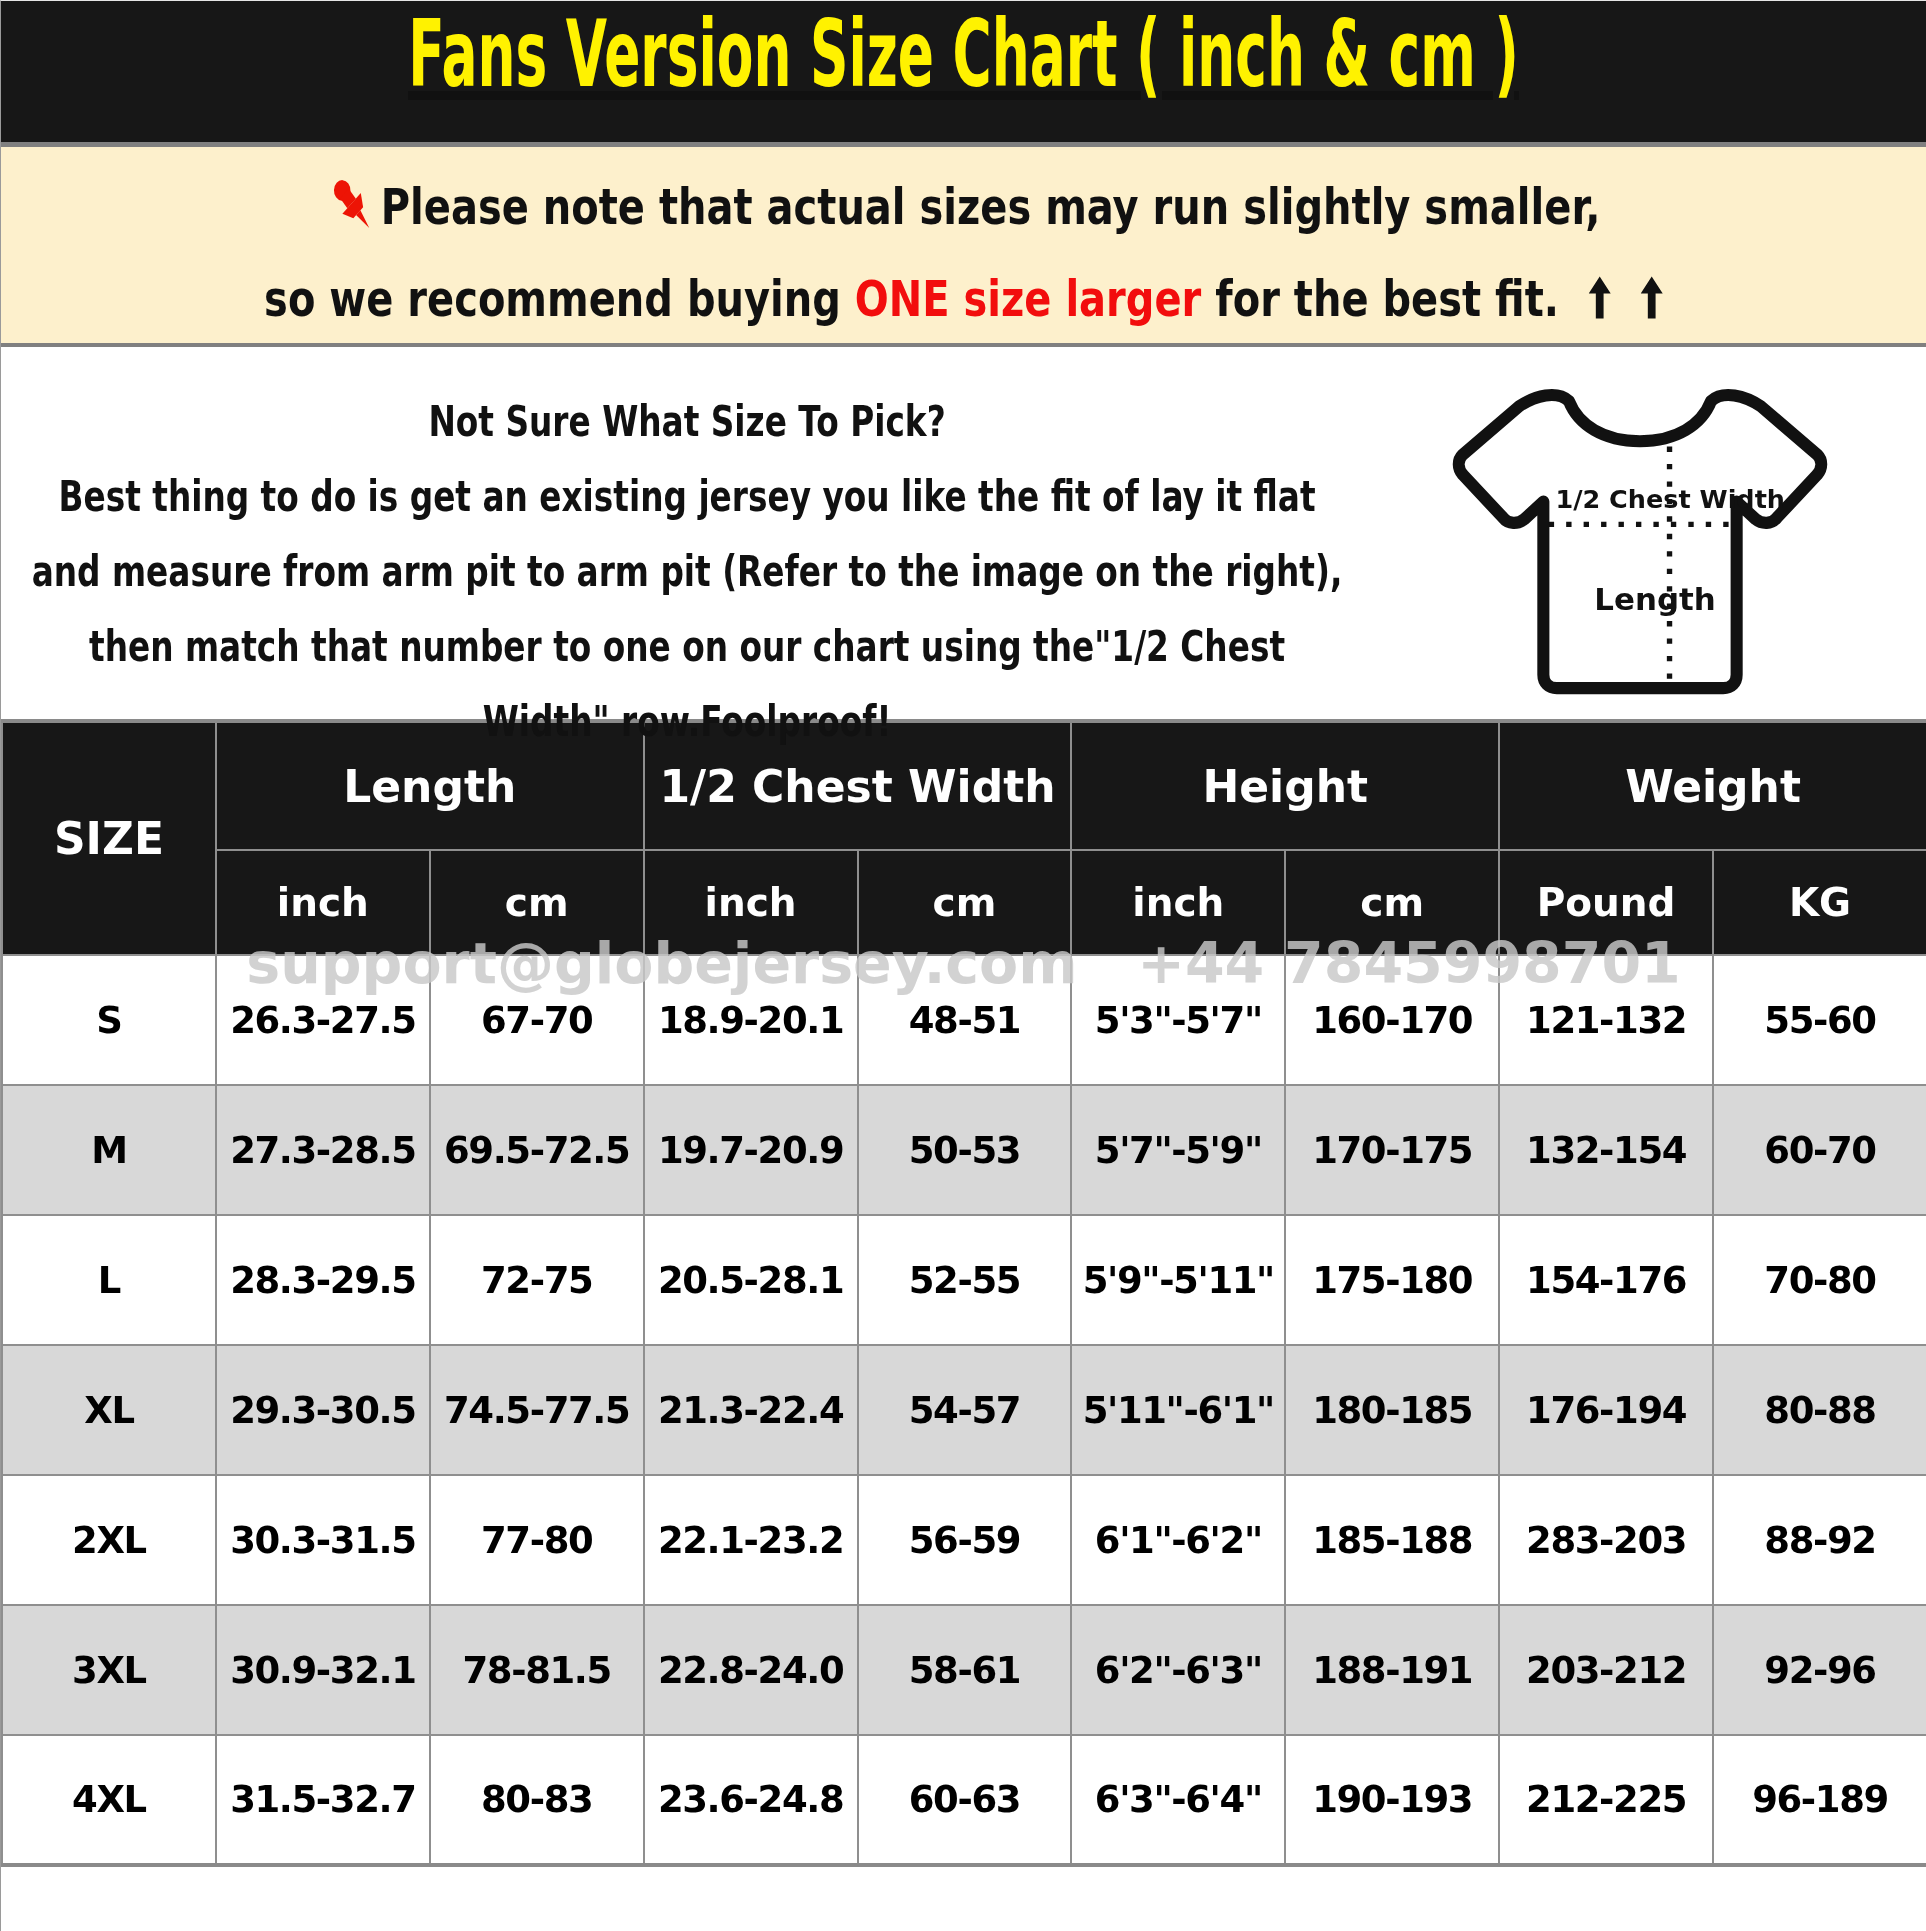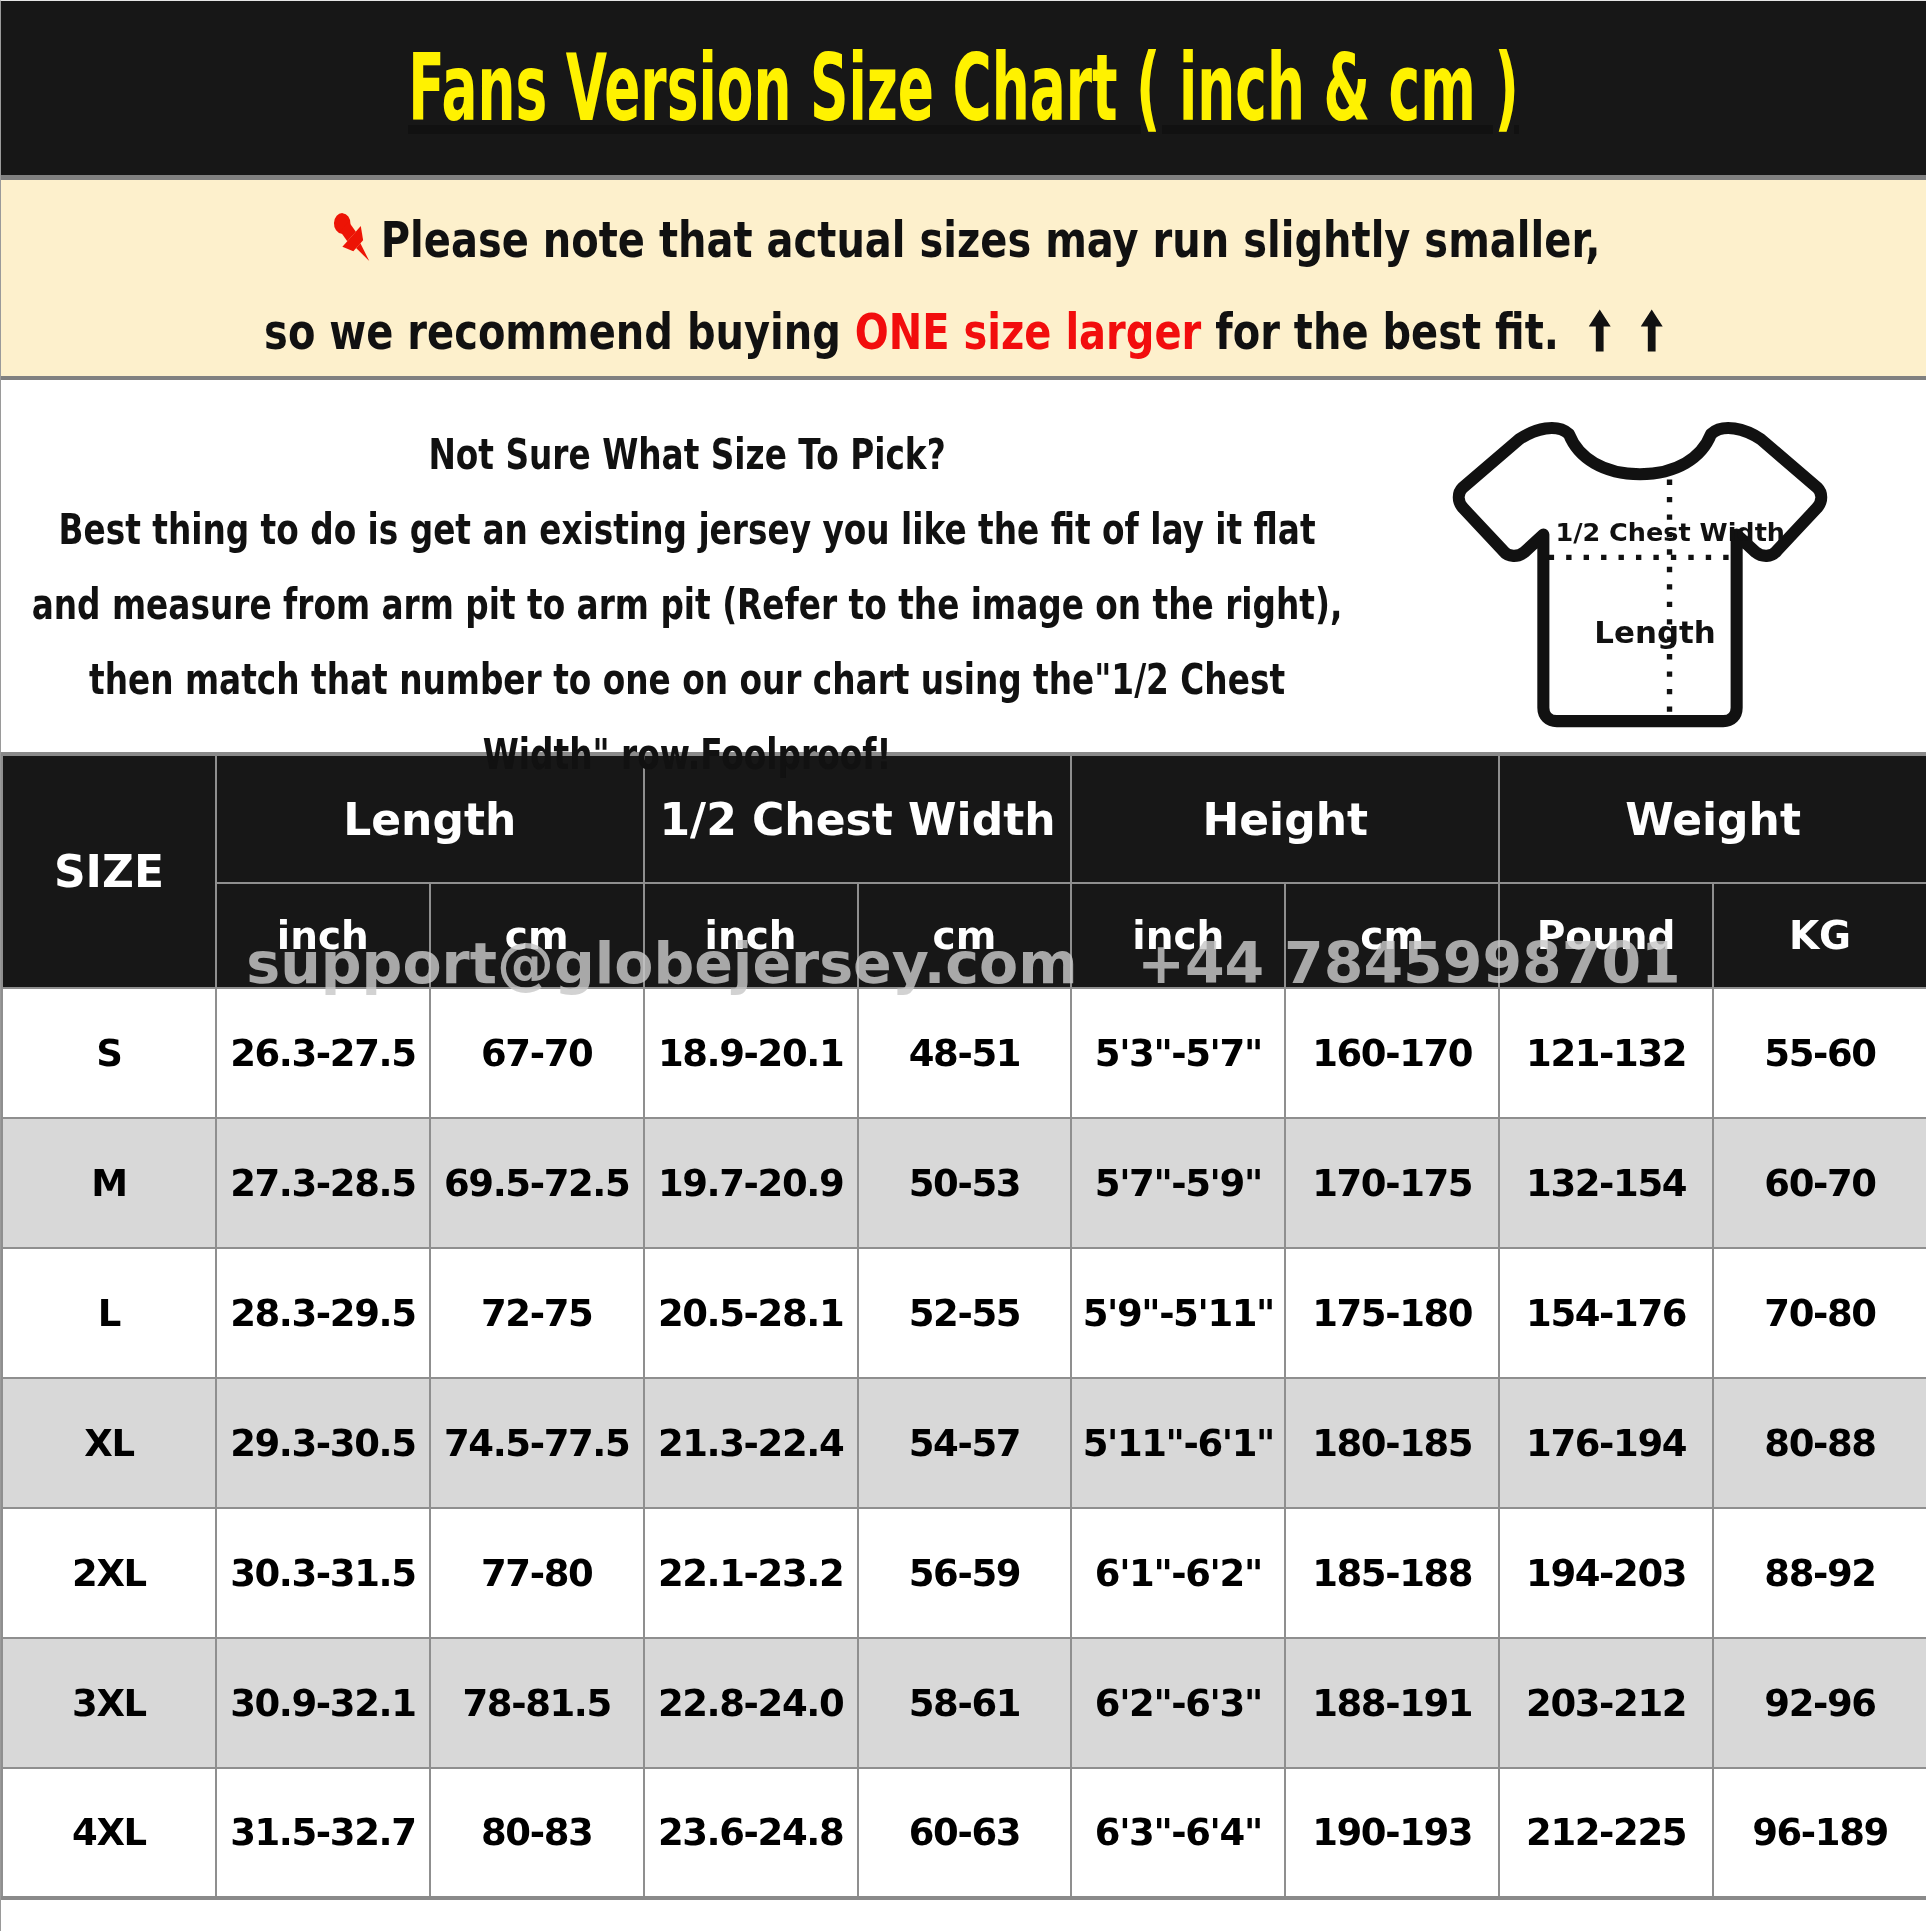--- a/index.html
+++ b/index.html
@@ -15,24 +15,23 @@
     width:1927px;
     height:1931px;
     background:#ffffff;
     border-left:1.8px solid #9a9a9a;
     border-right:1.8px solid #9a9a9a;
     border-top:1.8px solid #e5e5e5;
     overflow:hidden;
   }
   
   .title-bar {
-    height:174px;
+    height:141px;
     background:#171717;
     display:flex;
-    align-items:center;
     justify-content:center;
     text-decoration:underline;
   }
   .page-title {
     color:#fff200;
     font-size:92px;
     white-space:nowrap;
     transform:scaleX(0.58);
     transform-origin:center;
     letter-spacing:0px;
@@ -249,21 +248,21 @@
         <td>80-88</td>
       </tr>
       <tr>
         <td>2XL</td>
         <td>30.3-31.5</td>
         <td>77-80</td>
         <td>22.1-23.2</td>
         <td>56-59</td>
         <td>6'1"-6'2"</td>
         <td>185-188</td>
-        <td>194-203</td>
+        <td>283-203</td>
         <td>88-92</td>
       </tr>
       <tr class="alt">
         <td>3XL</td>
         <td>30.9-32.1</td>
         <td>78-81.5</td>
         <td>22.8-24.0</td>
         <td>58-61</td>
         <td>6'2"-6'3"</td>
         <td>188-191</td>

